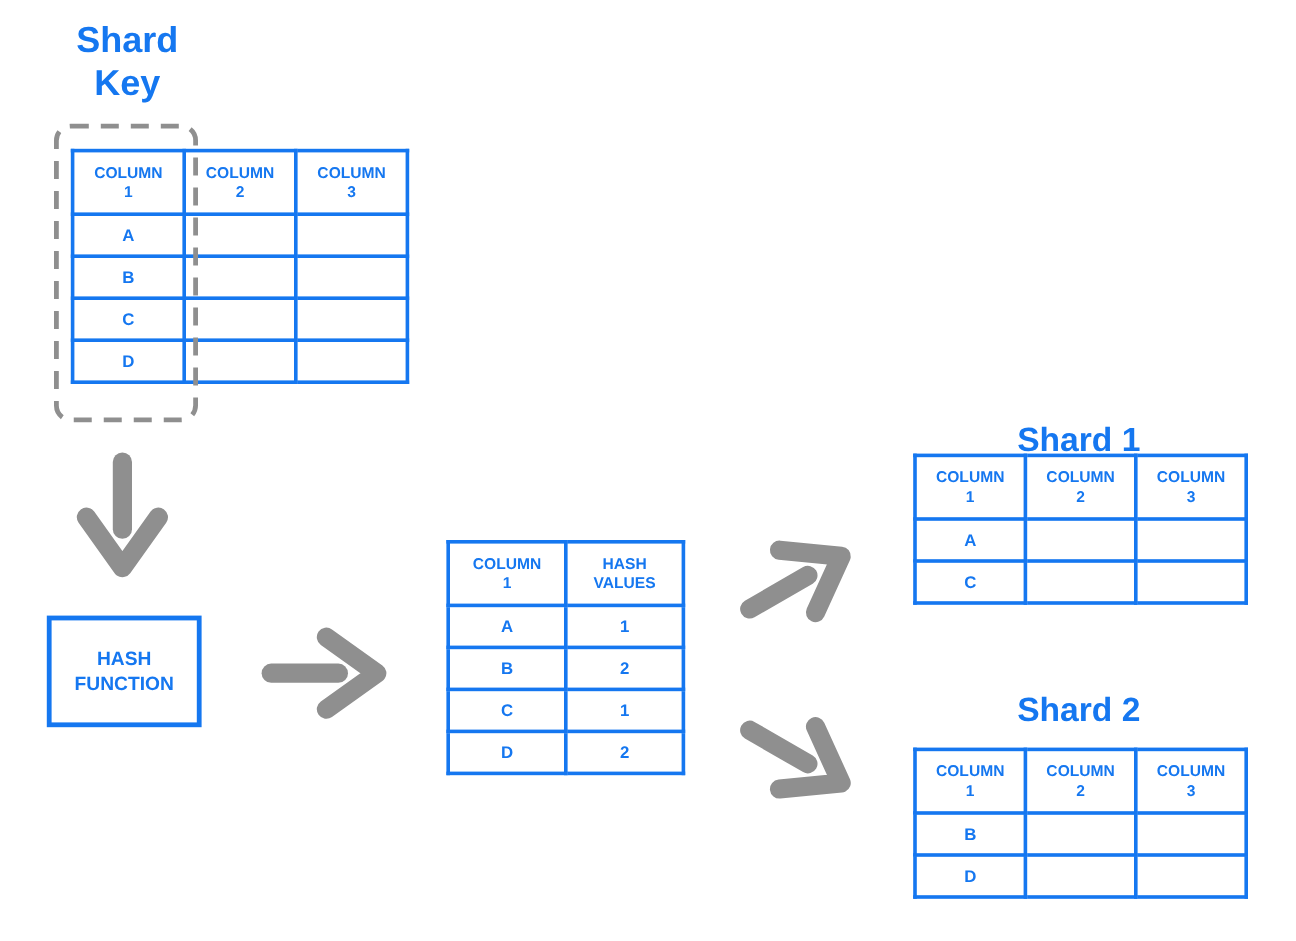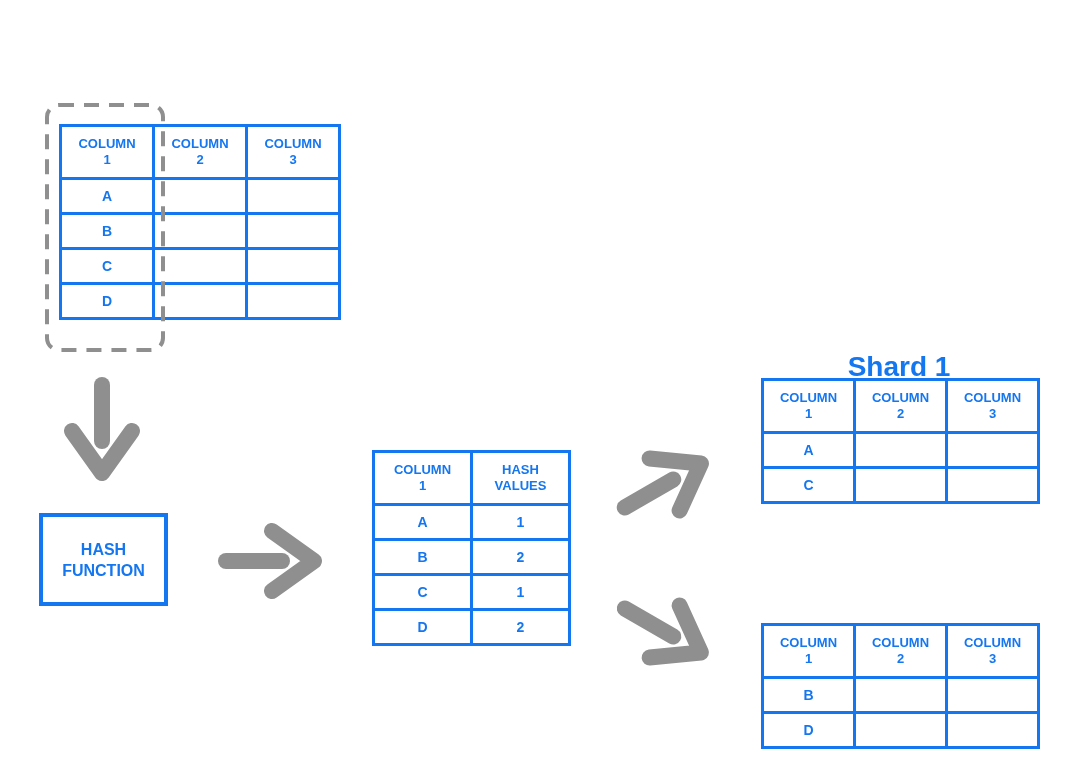--- a/index.html
+++ b/index.html
@@ -80,20 +80,22 @@
   #arrow-down       { left: 47px;  top: 388px; transform: rotate(90deg); }
   #arrow-right      { left: 214px; top: 521px; }
   #arrow-up-right   { left: 607px; top: 446px; transform: rotate(-30deg); }
   #arrow-down-right { left: 607px; top: 590px; transform: rotate(30deg); }
 </style>
 </head>
 <body>
 
 <div id="canvas">
 
+  <div id="shard-key-title" class="abs title">Shard
+Key</div>
 
   <svg id="shard-key-outline" class="abs" width="120" height="249">
     <rect x="2" y="2" width="116" height="245" rx="12" ry="12" fill="none" stroke-width="4" stroke-dasharray="15 10" stroke="#8F8F8F"></rect>
   </svg>
 
   <table id="source-table" class="diagram-table">
     <colgroup>
         <col style="width:93px">
         <col style="width:93px">
         <col style="width:93px">
@@ -206,20 +208,21 @@
       <td class="cell"></td>
     </tr>
     <tr class="data-row">
       <td class="cell">C</td>
       <td class="cell"></td>
       <td class="cell"></td>
     </tr>
   </tbody>
     </table>
 
+  <div id="shard2-title" class="abs title shard-title">Shard 2</div>
   <table id="shard2-table" class="diagram-table">
     <colgroup>
         <col style="width:92px">
         <col style="width:92px">
         <col style="width:92px">
       </colgroup>
     <tbody>
         <tr class="head-row">
       <td class="hdr">COLUMN
 1</td>

